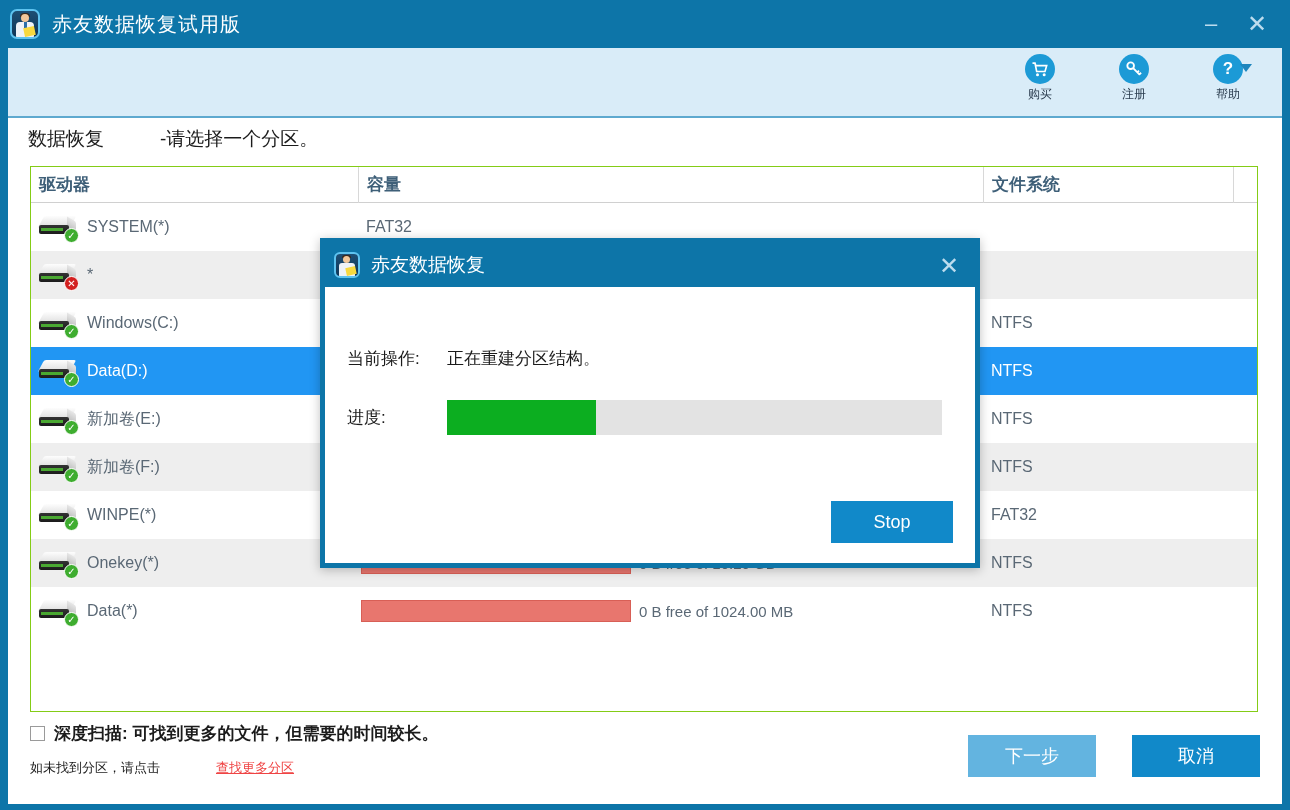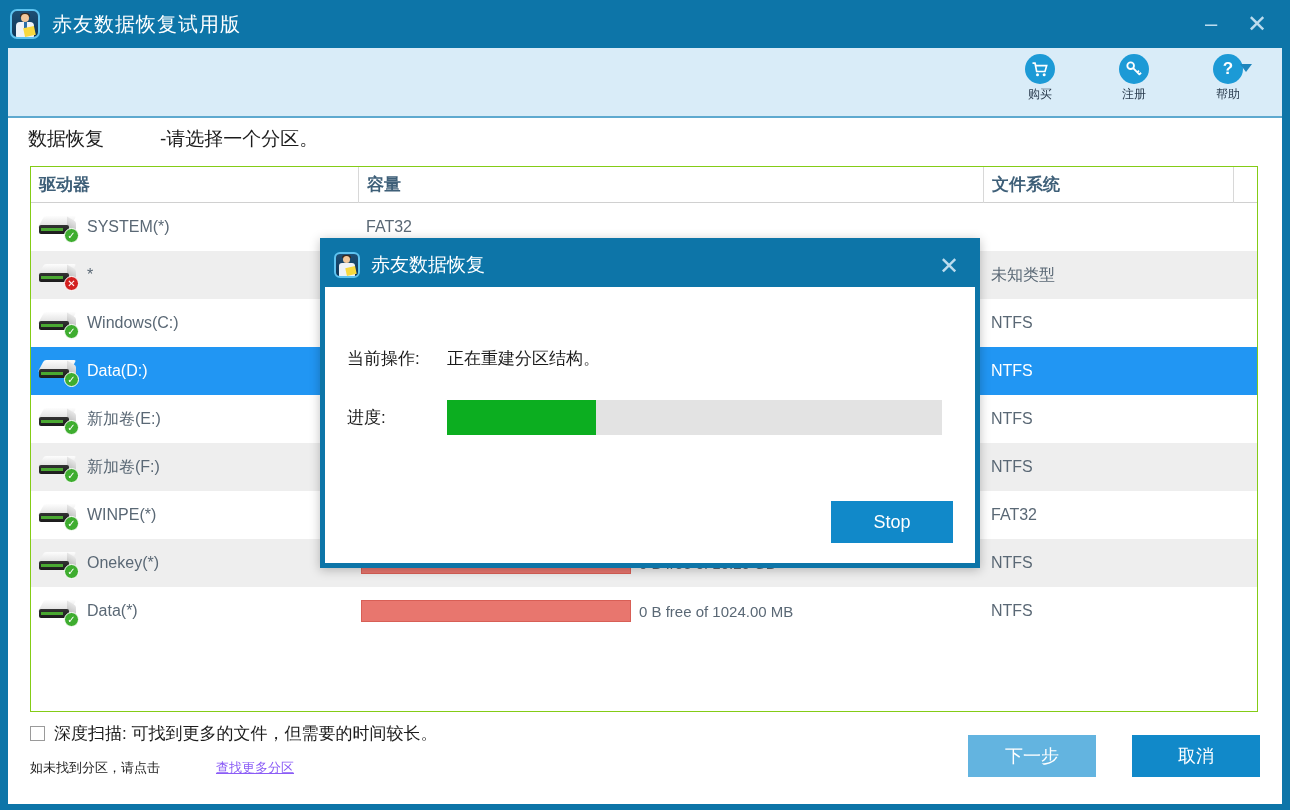--- a/index.html
+++ b/index.html
@@ -177,31 +177,31 @@
   .cap-bar {
     width: 270px; height: 22px; background: #e8766e; flex: none;
     border: 1px solid #d85f56;
   }
   .cap-text { margin-left: 8px; font-size: 15px; color: #5a6875; }
   .row.sel .cap-text { color: #ffffff; }
   
   .bottom {
     position: absolute; left: 22px; top: 722px; width: 1230px;
   }
-  .chk-row { display: flex; align-items: center; font-size: 17px; color: #1b1b1b; }
+  .chk-row { display: flex; align-items: center; font-size: 17px; color: #1b1b1b; font-weight: bold; }
   .chkbox {
     width: 15px; height: 15px; border: 1px solid #9a9a9a; background: #ffffff;
     margin-right: 9px; flex: none;
   }
   .link-row {
     display: flex; align-items: center; font-size: 13px; color: #1b1b1b;
     margin-top: 14px;
   }
   .link-row .lnk {
-    color: #8b5cf6; text-decoration: underline; margin-left: 56px;
+    color: #ef4444; text-decoration: underline; margin-left: 56px;
   }
   .bottom-buttons {
     position: absolute; right: 22px; top: 735px; display: flex; gap: 36px;
   }
   .btn {
     width: 128px; height: 42px; display: flex; align-items: center;
     justify-content: center; color: #ffffff; font-size: 18px;
   }
   .btn.primary { background: #1189c9; }
   .btn.disabled { background: #63b4e0; }
@@ -346,21 +346,20 @@
               <div class="side"></div>
               <div class="front"></div>
               <div class="badge err">✕</div>
             </div>
             <span>*</span>
           </div>
           <div class="cell-cap">
             <div class="cap-bar"></div>
             <span class="cap-text"></span>
           </div>
-          <div class="cell-fs">未知类型</div>
           <div class="cell-end"></div>
         </div>
         <div class="row">
           <div class="cell-drive">
             <div class="drive-icon">
               <div class="top"></div>
               <div class="side"></div>
               <div class="front"></div>
               <div class="badge ok">✓</div>
             </div>

